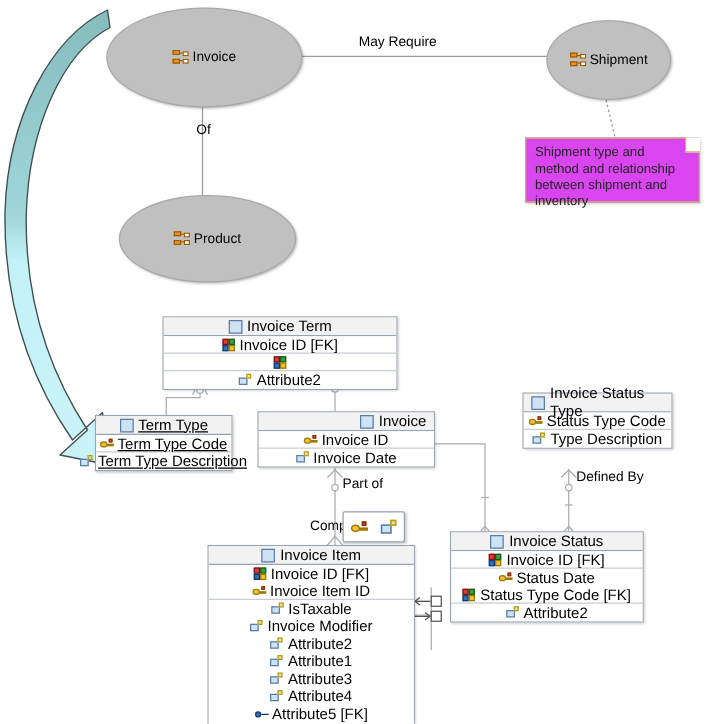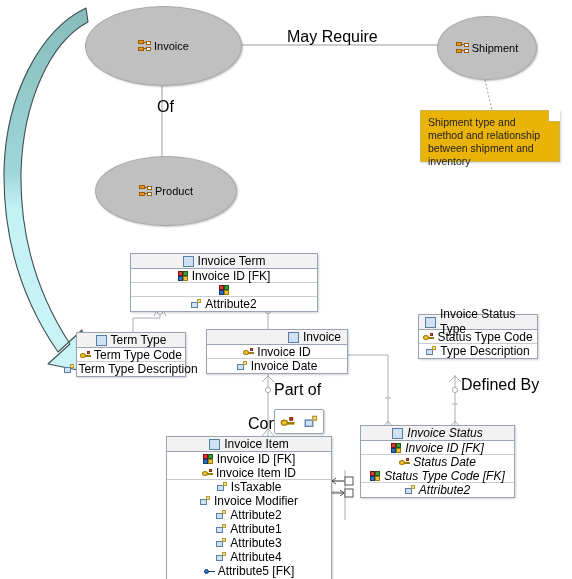--- a/index.html
+++ b/index.html
@@ -38,26 +38,26 @@
   }
   .ent-ico i{position:absolute;display:block;background:#e8931f;border:1px solid #9a5d05;box-sizing:border-box;}
   .ent-ico i.a{left:0;top:0;width:6px;height:4px;}
   .ent-ico i.b{left:0;top:7px;width:6px;height:4px;}
   .ent-ico i.c{left:8px;top:1px;width:5px;height:4px;background:#fff;border-color:#9a5d05;}
   .ent-ico i.d{left:8px;top:7px;width:5px;height:4px;background:#fff;border-color:#9a5d05;}
   .ent-ico i.w{left:6px;top:2px;width:2px;height:1px;background:#9a5d05;border:0;}
   .ent-ico i.x{left:6px;top:8px;width:2px;height:1px;background:#9a5d05;border:0;}
 
   
-  .rel-lbl{position:absolute;font-size:16px;color:#000;background:transparent;white-space:nowrap;}
+  .rel-lbl{position:absolute;font-size:11px;color:#000;background:transparent;white-space:nowrap;}
 
   
   #note{
     position:absolute;left:420px;top:110px;width:140px;height:52px;
-    background:#eab308;border:1px solid #c9b458;
+    background:#d946ef;border:1px solid #c9b458;
     font-size:10.5px;line-height:13px;color:#222;
     padding:5px 17px 5px 7px;box-sizing:border-box;
     box-shadow:1px 1px 2px rgba(0,0,0,.18);
   }
   #note .fold{
     position:absolute;right:-1px;top:-1px;width:11px;height:11px;
     background:#ffffff;border-left:1px solid #c9b458;border-bottom:1px solid #c9b458;
   }
 
   
@@ -284,21 +284,21 @@
       <div class="row">
         <span class="ic at">
             <i class="a1"></i>
             <i class="a2"></i>
           </span>
         <span>Attribute2</span>
       </div>
     </div>
   </div>
 
-  <div class="tbl" style="left:76px;top:332px;width:110px;">
+  <div class="tbl" style="left:76px;top:332px;width:110px;text-decoration:underline;">
     <div class="hdr center">
       <span class="tbl-ico"></span>
       <span>Term Type</span>
     </div>
     <div class="body">
       <div class="row sep">
         <span class="ic pk">
             <i class="k1"></i>
             <i class="k2"></i>
             <i class="k3"></i>
@@ -356,21 +356,21 @@
       <div class="row">
         <span class="ic at">
             <i class="a1"></i>
             <i class="a2"></i>
           </span>
         <span>Type Description</span>
       </div>
     </div>
   </div>
 
-  <div class="tbl" style="left:360px;top:425px;width:155px;font-style:italic;">
+  <div class="tbl" style="left:360px;top:425px;width:155px;">
     <div class="hdr center">
       <span class="tbl-ico"></span>
       <span>Invoice Status</span>
     </div>
     <div class="body">
       <div class="row sep">
         <span class="ic fk">
             <i class="f1"></i>
             <i class="f2"></i>
             <i class="f3"></i>

